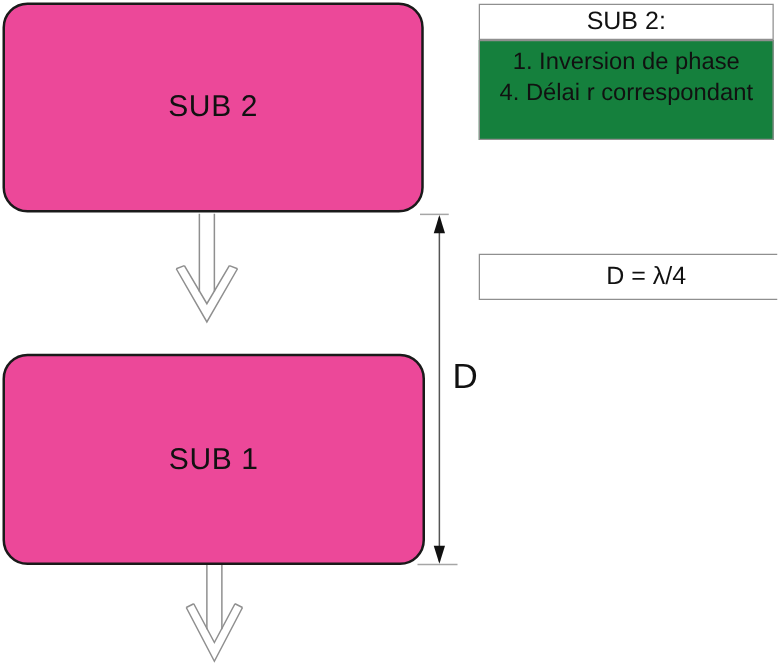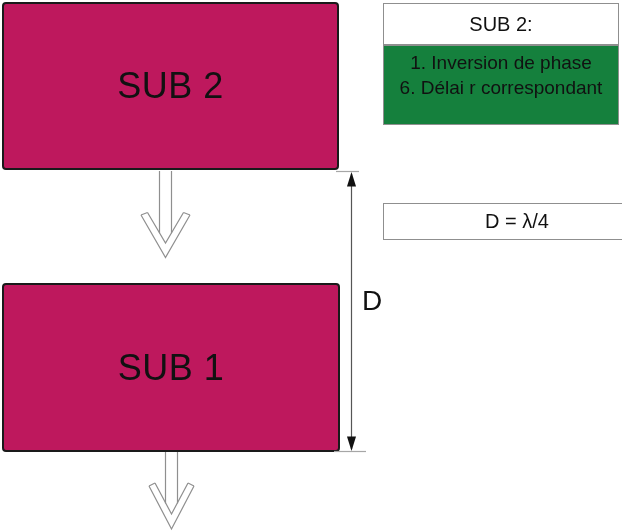--- a/index.html
+++ b/index.html
@@ -14,26 +14,26 @@
     background: #ffffff;
     font-family: "Liberation Sans", sans-serif;
     color: #111111;
     overflow: hidden;
   }
   
   .flowbox {
     position: absolute;
     box-sizing: border-box;
     border: 2px solid #1a1a1a;
-    border-radius: 4px;
-    background: #be185d;
+    border-radius: 20px;
+    background: #ec4899;
     display: flex;
     align-items: center;
     justify-content: center;
-    font-size: 36px;
+    font-size: 24px;
     letter-spacing: 0.5px;
   }
   #box-sub2 { left: 2px; top: 2px;   width: 337px; height: 168px; }
   #box-sub1 { left: 2px; top: 283px; width: 338px; height: 169px; }
 
   
   #arrow-layer {
     position: absolute;
     left: 0; top: 0;
     width: 622px; height: 532px;
@@ -59,21 +59,21 @@
   #info-panel {
     position: absolute;
     left: 383px;
     top: 3px;
     width: 236px;
   }
   #info-panel-header {
     box-sizing: border-box;
     border: 1.5px solid #8f8f8f;
     background: #ffffff;
-    height: 42px;
+    height: 29px;
     display: flex;
     align-items: center;
     justify-content: center;
     font-size: 20px;
   }
   #info-panel-body {
     box-sizing: border-box;
     border: 1.5px solid #8f8f8f;
     background: #15803d;
     height: 80px;
@@ -143,21 +143,21 @@
   </svg>
 
   <div id="dim-label">D</div>
 
   <div id="info-panel">
     <div id="info-panel-header">
       <span>SUB 2:</span>
     </div>
     <div id="info-panel-body">
       <span class="info-line">1. Inversion de phase</span>
-      <span class="info-line">6. Délai r correspondant</span>
+      <span class="info-line">4. Délai r correspondant</span>
     </div>
   </div>
 
   <div id="formula-box">
     <span>D = λ/4</span>
   </div>
 
 </div>
 
 </body></html>

